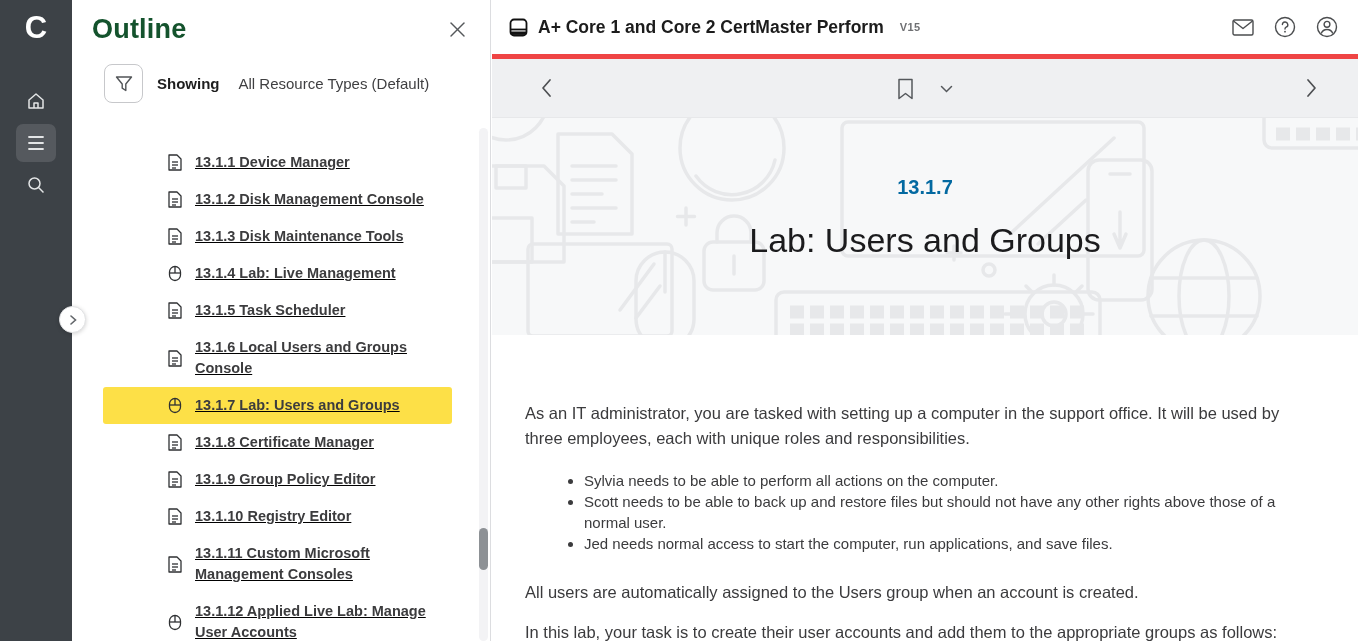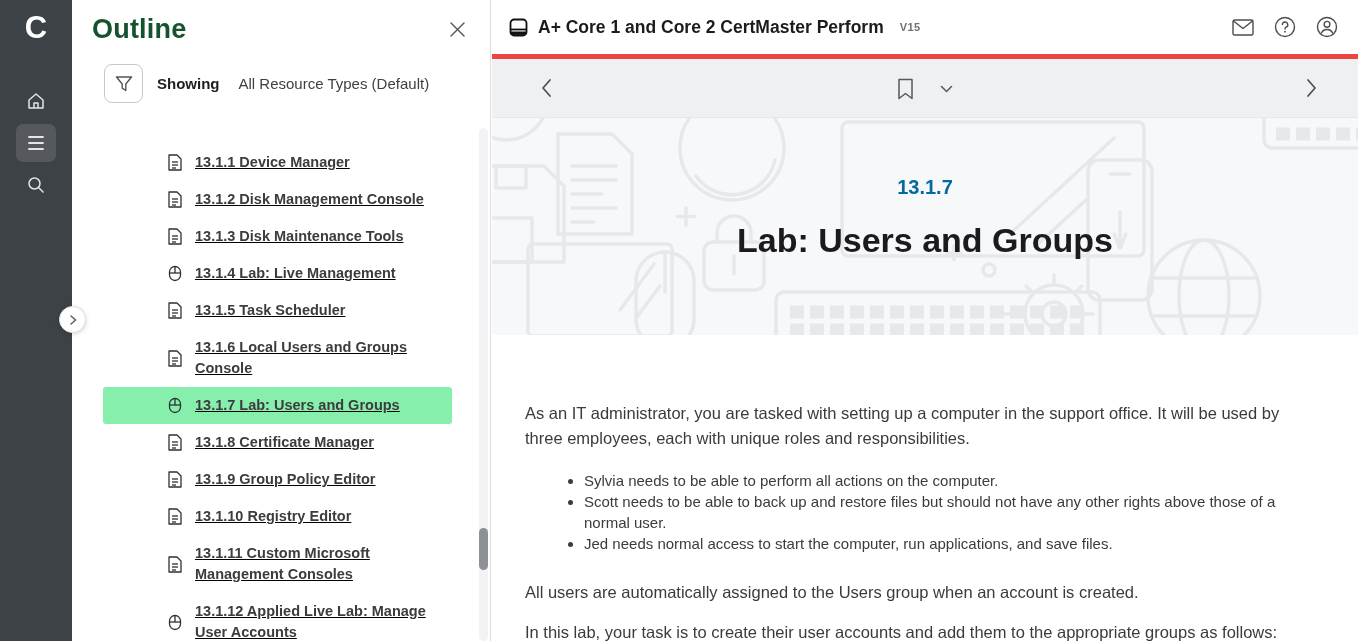--- a/index.html
+++ b/index.html
@@ -29,21 +29,21 @@
 
   .filter-row { display:flex; align-items:center; margin:19px 0 0 32px; }
   .filter-btn { width:39px; height:39px; border:1px solid #c7c8cb; border-radius:8px; background:#fff;
     display:flex; align-items:center; justify-content:center; color:#515457; cursor:pointer; flex-shrink:0; }
   .showing-label { margin-left:14px; font-size:15px; font-weight:700; color:#1e1e1e; }
   .filter-value { margin-left:19px; font-size:15px; color:#3f3f41; cursor:pointer; }
 
   .outline-list { position:absolute; top:144px; left:31px; width:349px; }
   .outline-item { display:flex; align-items:center; padding:8px 6px 8px 65px; border-radius:3px;
     cursor:pointer;text-decoration:underline; }
-  .outline-item.selected { background:#86efac; }
+  .outline-item.selected { background:#fde047; }
   .oi-icon { width:16px; margin-right:11px; flex-shrink:0; color:#2f3133; display:flex; }
   .oi-label { font-size:14.5px; font-weight:700; color:#3c3c3e; line-height:21px; }
 
   .panel-scroll-track { position:absolute; top:128px; bottom:0; right:2px; width:9px;
     background:#f3f3f5; border-radius:5px; }
   .panel-scroll-thumb { position:absolute; top:400px; right:0; width:9px; height:42px;
     background:#8d9195; border-radius:5px; cursor:pointer; }
 
   
   .main { position:absolute; left:492px; top:0; width:866px; height:641px; background:#fff; }
@@ -61,21 +61,21 @@
   .nav-next { position:absolute; right:40px; top:19px; color:#4d4f52; cursor:pointer; }
   .bookmark-group { position:absolute; left:50%; top:0; transform:translateX(-50%); height:59px;
     display:flex; align-items:center; gap:26px; color:#55585c; }
   .bookmark-group > span { display:flex; cursor:pointer; }
 
   .banner { height:217px; background:#f7f8f9; position:relative; overflow:hidden; }
   .doodles { position:absolute; left:0; top:0; }
   .lesson-number { position:relative; text-align:center; margin-top:58px; font-size:20px;
     font-weight:700; color:#0369a1; z-index:2; }
   .lesson-title { position:relative; text-align:center; margin-top:22px; font-size:34px;
-    font-weight:700; color:#1b1b1d; z-index:2; }
+    font-weight:400; color:#1b1b1d; z-index:2; }
 
   .content { padding:66px 58px 0 33px; color:#3b3b3d; }
   .content p { font-size:16.5px; line-height:25px; }
   .content ul { margin:19px 0 0 59px; }
   .content li { font-size:15px; line-height:21px; color:#3b3b3d; }
   .para-note { margin-top:26px; }
   .para-task { margin-top:15px; }
 </style>
 </head>
 <body>

